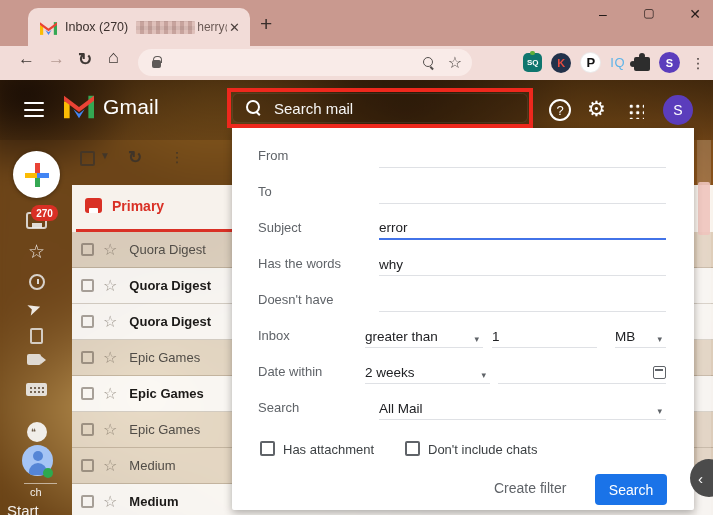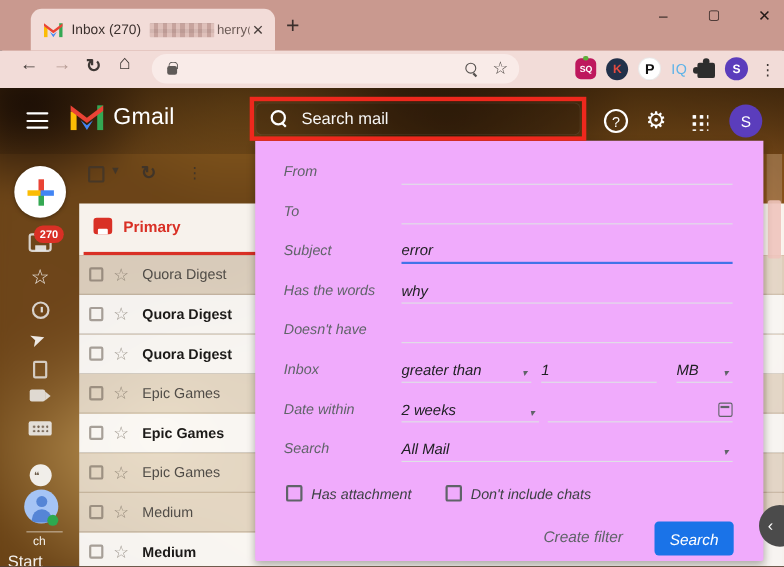--- a/index.html
+++ b/index.html
@@ -30,21 +30,21 @@
   .lock{width:9px;height:8px;border-radius:2px;background:#5f5a58;position:relative;margin:3px 8px 0 4px;flex:0 0 auto;}
   .lock:before{content:"";position:absolute;left:1.2px;top:-4px;width:6.5px;height:6px;border:1.6px solid #5f5a58;
                border-bottom:none;border-radius:4px 4px 0 0;}
   .url{font-size:13px;color:#2e2927;letter-spacing:.1px;}
   .addr-right{margin-left:auto;display:flex;align-items:center;gap:14px;}
   .zoomglass{position:relative;width:11px;height:11px;}
   .zoomglass:before{content:"";position:absolute;left:0;top:0;width:8px;height:8px;border:1.6px solid #55504e;border-radius:50%;}
   .zoomglass:after{content:"";position:absolute;left:8.5px;top:8.5px;width:4px;height:1.8px;background:#55504e;transform:rotate(45deg);transform-origin:0 0;}
   .star-o{font-size:16px;color:#49423f;line-height:16px;}
   .exts{position:absolute;right:8px;top:3px;height:27px;display:flex;align-items:center;gap:9px;}
-  .ext-sq{width:19px;height:19px;background:#be185d;border-radius:5px;position:relative;
+  .ext-sq{width:19px;height:19px;background:#0f766e;border-radius:5px;position:relative;
           color:#fff;font-size:8px;font-weight:bold;display:flex;align-items:center;justify-content:center;}
   .ext-sq:before{content:"";position:absolute;top:-2px;left:7px;width:5px;height:4px;background:#5fae3a;border-radius:2px;}
   .ext-k{width:20px;height:20px;border-radius:50%;background:#22314a;color:#e54b40;font-size:11px;font-weight:bold;
          display:flex;align-items:center;justify-content:center;}
   .ext-p{width:21px;height:21px;border-radius:50%;background:#fff;border:1px solid rgba(0,0,0,.08);color:#111;
          font-size:13px;font-weight:bold;display:flex;align-items:center;justify-content:center;}
   .ext-iq{color:#5db3e8;font-size:13px;font-weight:normal;letter-spacing:.5px;}
   .ext-puz{width:16px;height:14px;background:#2d2d2d;border-radius:2px;position:relative;margin-top:3px;}
   .ext-puz:before{content:"";position:absolute;top:-4px;left:5px;width:6px;height:6px;border-radius:50%;background:#2d2d2d;}
   .ext-puz:after{content:"";position:absolute;left:-4px;top:4px;width:6px;height:6px;border-radius:50%;background:#2d2d2d;}
@@ -139,25 +139,25 @@
   .mrow.unread{background:rgba(255,255,255,.93);}
   .row-cb{width:13px;height:13px;border:2px solid rgba(100,90,78,.55);border-radius:2px;margin-left:9px;flex:0 0 auto;}
   .row-star{color:rgba(100,90,78,.62);font-size:16px;margin:0 0 0 9px;flex:0 0 auto;}
   .row-sender{margin-left:12px;font-size:13px;color:#504c47;white-space:nowrap;}
   .mrow.unread .row-sender{color:#1c1a18;font-weight:bold;}
   .scrollbar{position:absolute;left:697px;top:60px;width:14px;height:375px;background:rgba(255,255,255,.18);}
   .scroll-thumb{position:absolute;left:1px;top:42px;width:12px;height:53px;background:rgba(238,196,188,.9);border-radius:2px;}
   .chevron-btn{position:absolute;left:690px;top:379px;width:38px;height:38px;border-radius:50%;background:#4b4b4b;z-index:40;
       color:#fff;font-size:15px;display:flex;align-items:center;padding-left:8px;}
   
-  .panel{position:absolute;left:232px;top:48px;width:462px;height:382px;background:#f0abfc;z-index:20;
-         box-shadow:0 3px 8px rgba(0,0,0,.3);border-radius:0 0 2px 2px;font-style:italic;}
+  .panel{position:absolute;left:232px;top:48px;width:462px;height:382px;background:#ffffff;z-index:20;
+         box-shadow:0 3px 8px rgba(0,0,0,.3);border-radius:0 0 2px 2px;}
   .frow{position:absolute;left:26px;width:408px;height:36px;}
   .flabel{position:absolute;left:0;bottom:9px;font-size:13px;color:#5f6368;}
-  .fline{position:absolute;left:107px;right:0;bottom:4px;border-bottom:1px solid #dfe1e5;height:24px;
+  .fline{position:absolute;left:121px;right:0;bottom:4px;border-bottom:1px solid #dfe1e5;height:24px;
          font-size:13.5px;color:#202124;display:flex;align-items:flex-end;padding-bottom:3px;text-align:right;}
   .fline.focused{border-bottom:2px solid #4273e8;}
   .dd-arrow{color:#5f6368;font-size:9px;margin-left:auto;padding-right:4px;}
   .seg{position:absolute;bottom:4px;border-bottom:1px solid #dfe1e5;height:24px;font-size:13.5px;color:#202124;
        display:flex;align-items:flex-end;padding-bottom:3px;}
   .cal-ic{position:relative;width:13px;height:13px;border:1.6px solid #5f6368;border-radius:2px;margin-left:auto;margin-bottom:1px;}
   .cal-ic:after{content:"";position:absolute;left:1px;top:2px;width:8px;height:1.6px;background:#5f6368;}
   .opt-row{position:absolute;left:26px;top:311px;width:408px;height:22px;}
   .opt-cb{position:absolute;top:2px;width:15px;height:15px;border:2px solid #5f6368;border-radius:2px;}
   .opt-label{position:absolute;top:3px;font-size:13px;color:#3c4043;}

